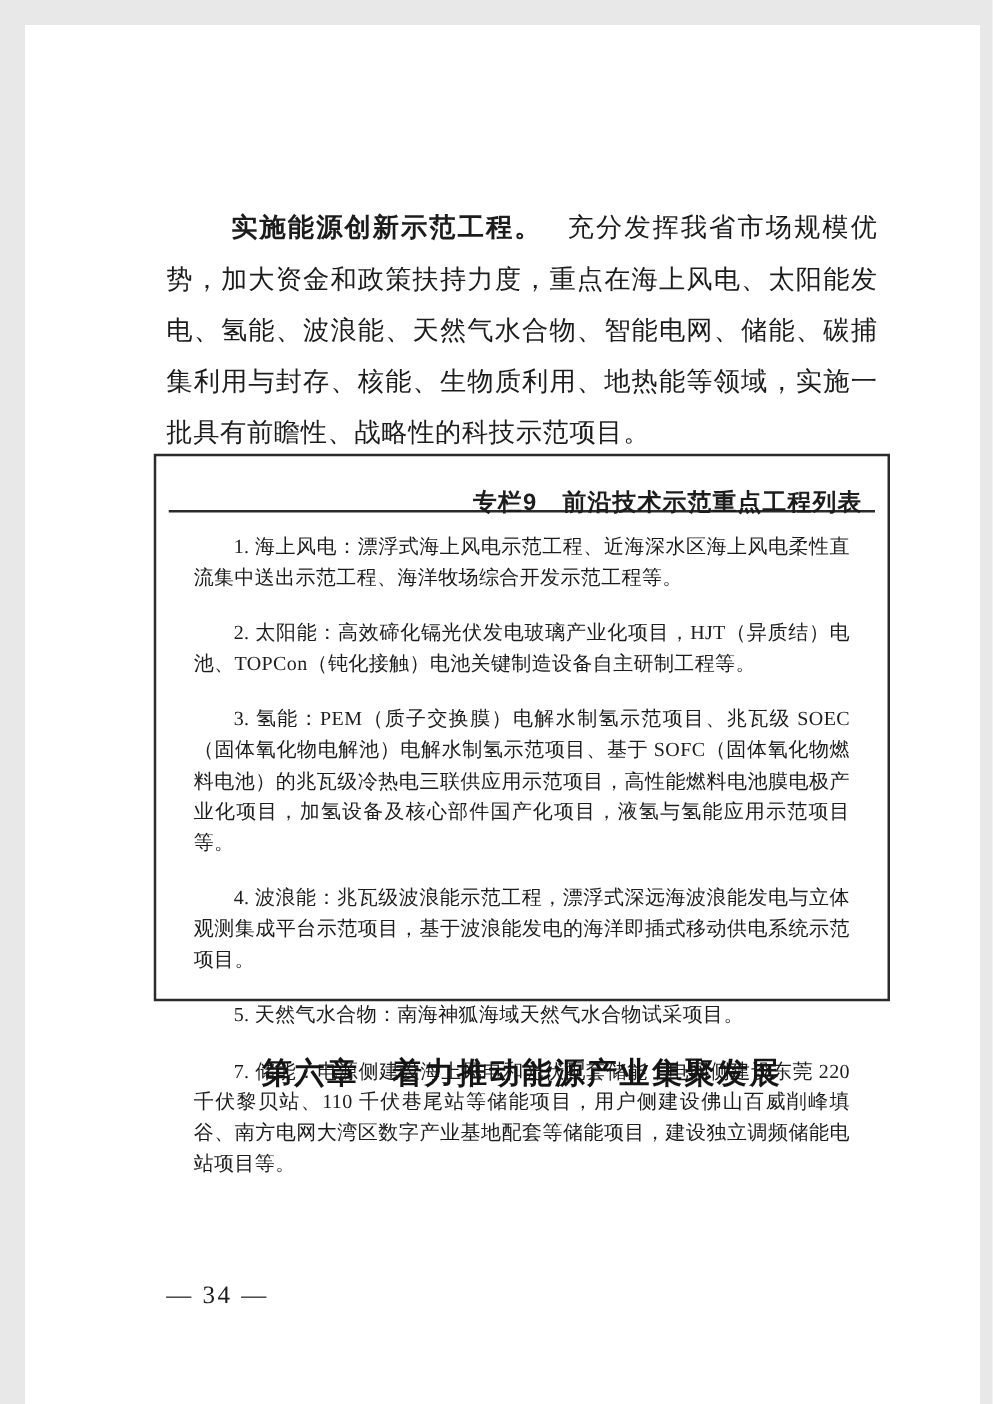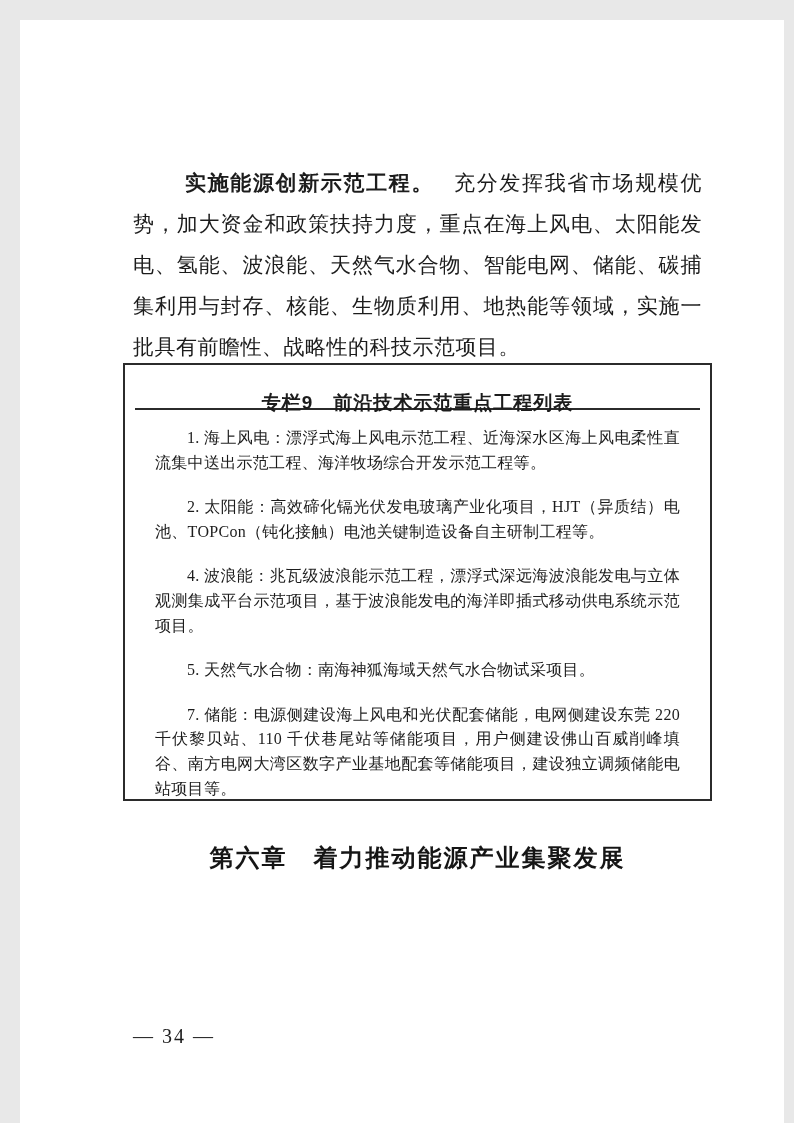--- a/index.html
+++ b/index.html
@@ -35,21 +35,21 @@
     left: 103px;
     top: 343px;
     width: 589px;
     height: 438px;
     border: 2px solid #2b2b2b;
     background: #ffffff;
   }
   .column-box-title {
     height: 35px;
     line-height: 35px;
-    text-align: center;
+    text-align: right;
     font-weight: bold;
     font-size: 19px;
     font-family: "Liberation Sans", sans-serif;
     border-bottom: 2px solid #2b2b2b;
     letter-spacing: 1px;
   }
   .column-box-body {
     padding: 6px 10px 4px 10px;
   }
   .column-box-body .box-item {
@@ -89,20 +89,21 @@
 
   <div class="content-col body-para para-1">
     <span class="lead-bold">实施能源创新示范工程。</span><span>充分发挥我省市场规模优势，加大资金和政策扶持力度，重点在海上风电、太阳能发电、氢能、波浪能、天然气水合物、智能电网、储能、碳捕集利用与封存、核能、生物质利用、地热能等领域，实施一批具有前瞻性、战略性的科技示范项目。</span>
   </div>
 
   <div class="column-box">
     <div class="column-box-title">专栏9　前沿技术示范重点工程列表</div>
     <div class="column-box-body">
       <div class="box-item">1. 海上风电：漂浮式海上风电示范工程、近海深水区海上风电柔性直流集中送出示范工程、海洋牧场综合开发示范工程等。</div>
       <div class="box-item">2. 太阳能：高效碲化镉光伏发电玻璃产业化项目，HJT（异质结）电池、TOPCon（钝化接触）电池关键制造设备自主研制工程等。</div>
+      <div class="box-item">3. 氢能：PEM（质子交换膜）电解水制氢示范项目、兆瓦级 SOEC（固体氧化物电解池）电解水制氢示范项目、基于 SOFC（固体氧化物燃料电池）的兆瓦级冷热电三联供应用示范项目，高性能燃料电池膜电极产业化项目，加氢设备及核心部件国产化项目，液氢与氢能应用示范项目等。</div>
       <div class="box-item">4. 波浪能：兆瓦级波浪能示范工程，漂浮式深远海波浪能发电与立体观测集成平台示范项目，基于波浪能发电的海洋即插式移动供电系统示范项目。</div>
       <div class="box-item">5. 天然气水合物：南海神狐海域天然气水合物试采项目。</div>
       <div class="box-item">7. 储能：电源侧建设海上风电和光伏配套储能，电网侧建设东莞 220 千伏黎贝站、110 千伏巷尾站等储能项目，用户侧建设佛山百威削峰填谷、南方电网大湾区数字产业基地配套等储能项目，建设独立调频储能电站项目等。</div>
     </div>
   </div>
 
   <div class="chapter-title">第六章　着力推动能源产业集聚发展</div>
 
 
   <div class="page-number">— 34 —</div>

